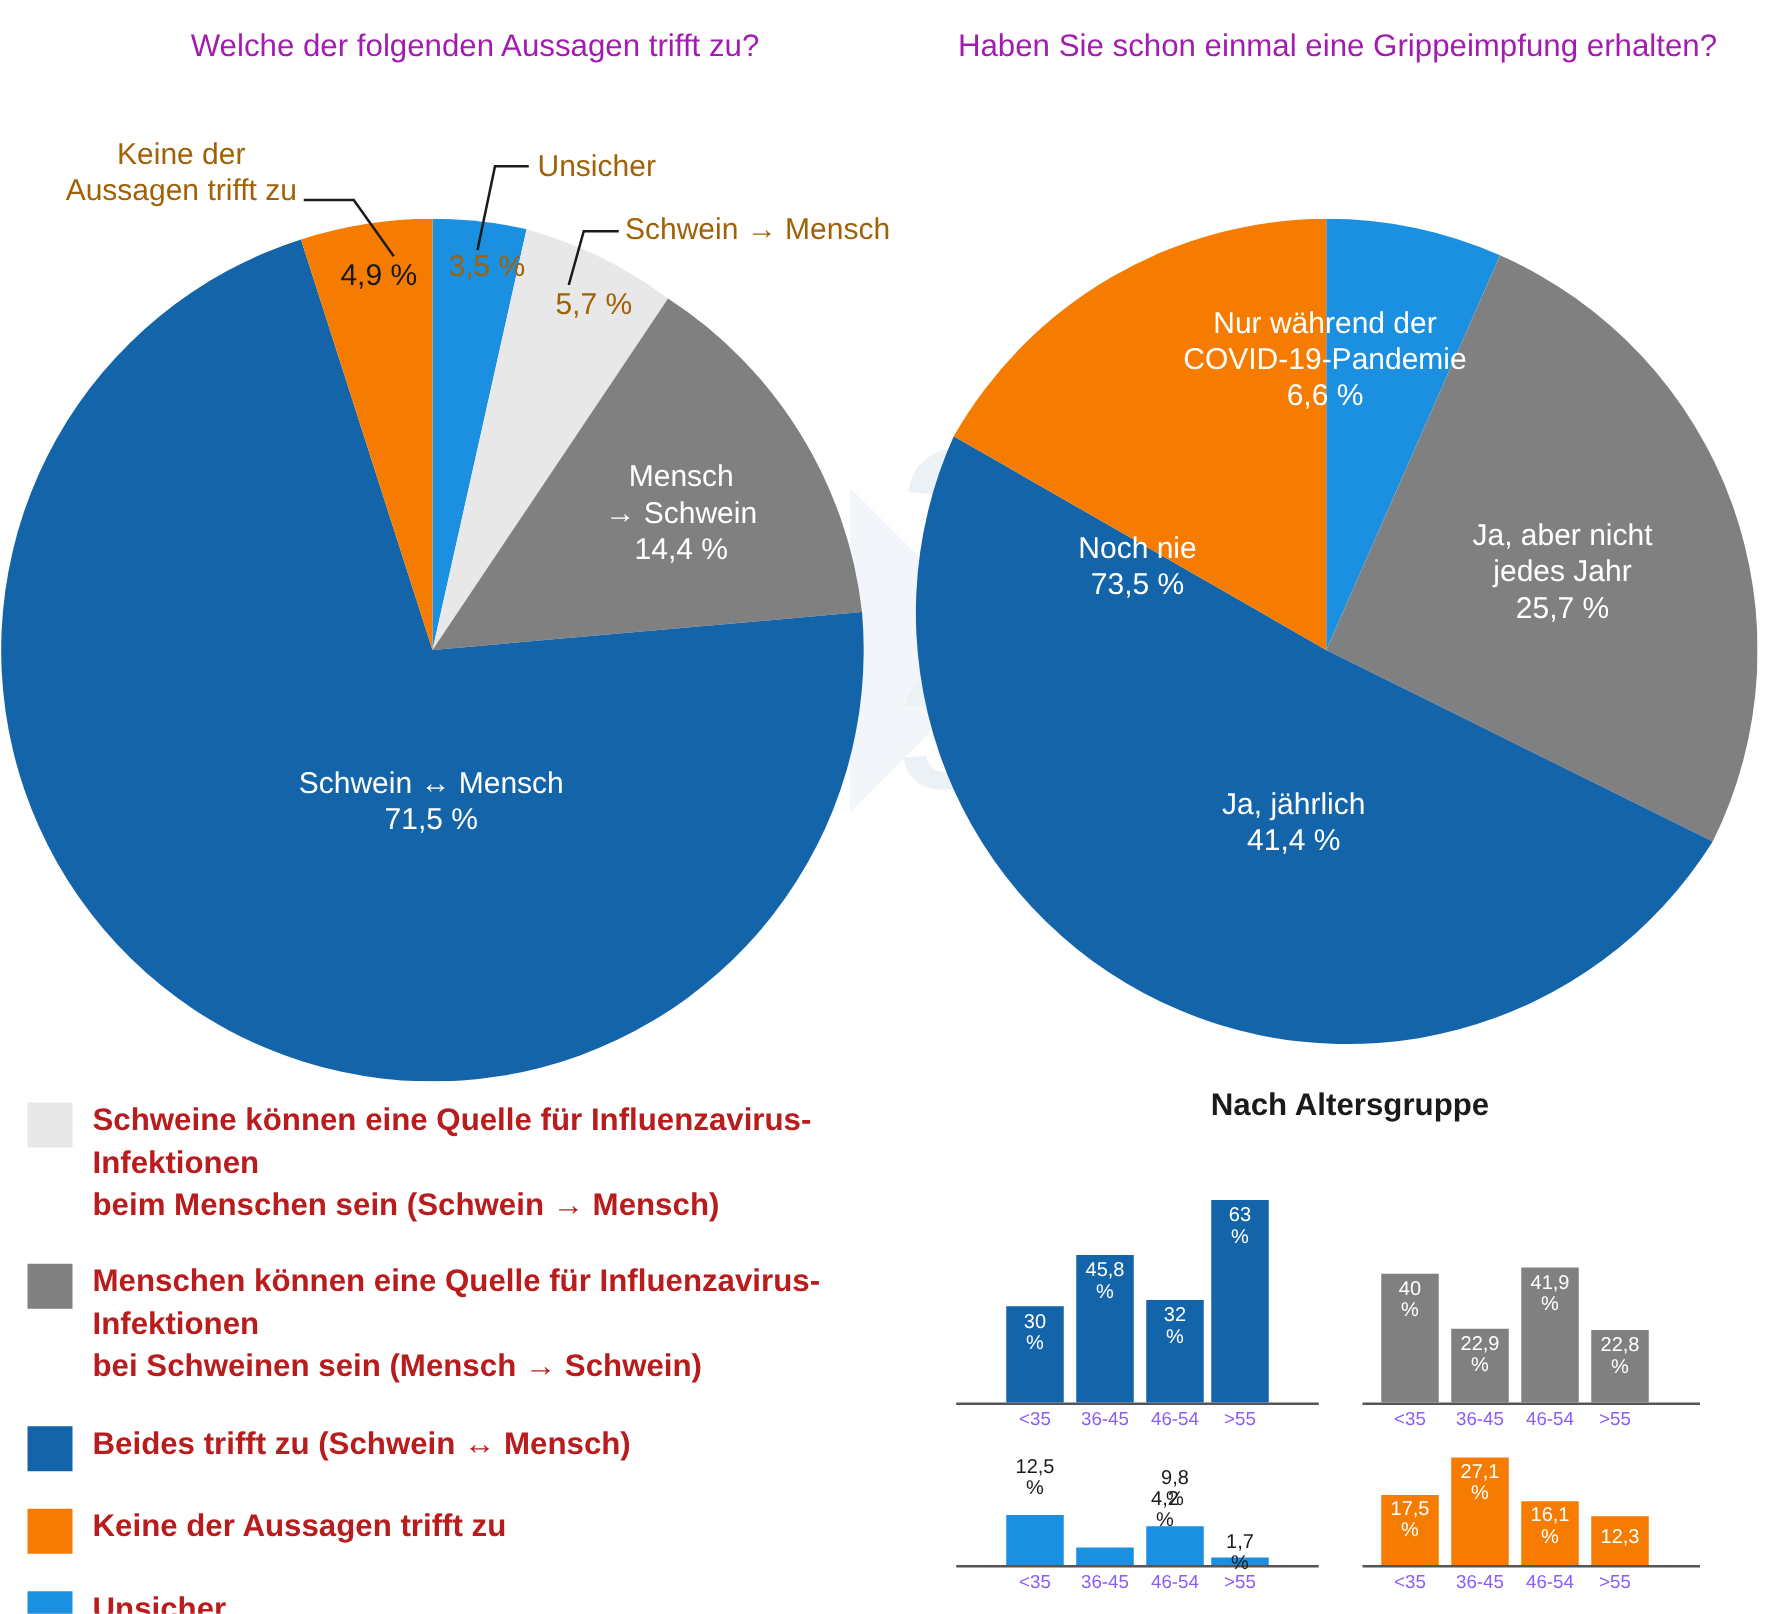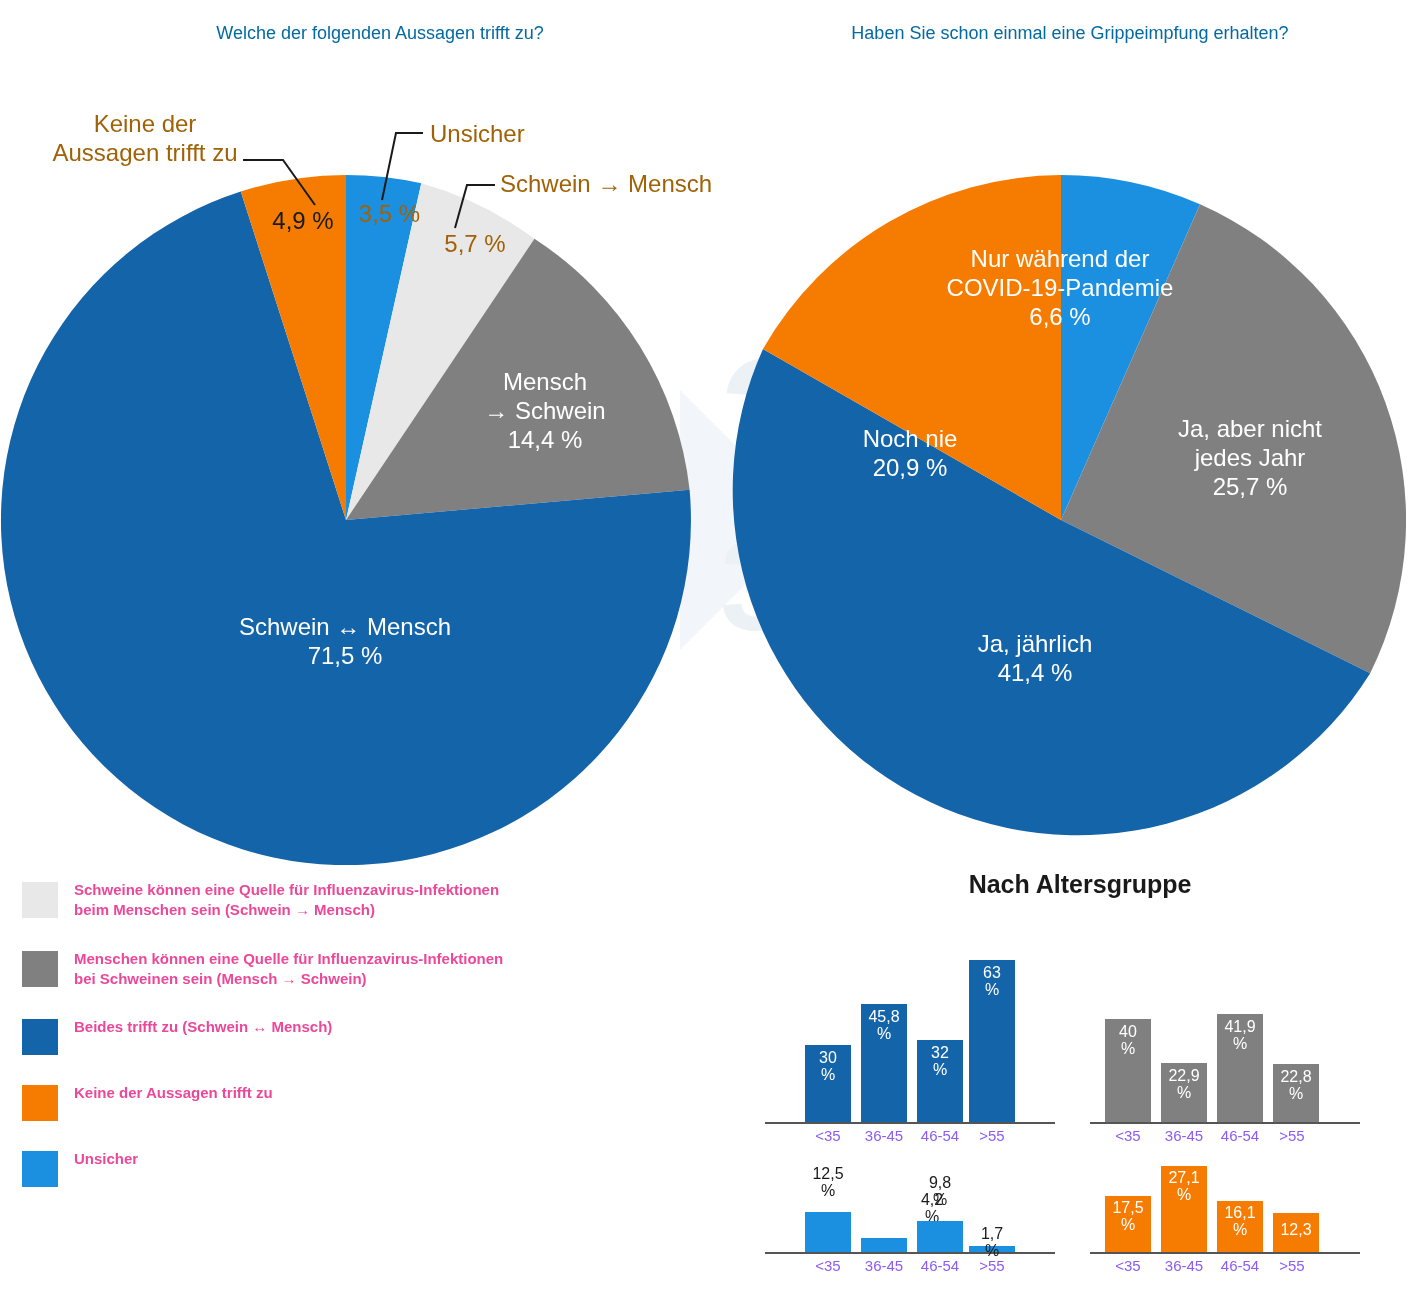--- a/index.html
+++ b/index.html
@@ -11,22 +11,22 @@
     width: 1423px;
     height: 1291px;
     position: relative;
     font-family: "Liberation Sans", sans-serif;
     color: #1a1a1a;
     overflow: hidden;
   }
   .title {
     position: absolute;
     text-align: center;
-    font-size: 18px;
-    color: #0369a1;
+    font-size: 25px;
+    color: #a21caf;
     line-height: 1.25;
   }
   #title-left { left: 30px; top: 22px; width: 700px; }
   #title-right { left: 760px; top: 22px; width: 620px; }
 
   .pie-wrap { position: absolute; }
   .pie-wrap svg { display: block; }
 
   .pie-label {
     position: absolute;
@@ -70,23 +70,23 @@
     margin-bottom: 28px;
   }
   .legend-swatch {
     width: 36px;
     height: 36px;
     flex: 0 0 36px;
     margin-right: 16px;
     margin-top: 2px;
   }
   .legend-text {
-    font-size: 15px;
+    font-size: 25px;
     line-height: 1.35;
-    color: #ec4899;
+    color: #b91c1c;
     white-space: pre-line;
     font-weight: bold;
   }
 
   
   #age-title {
     position: absolute;
     left: 820px;
     top: 870px;
     width: 520px;
@@ -194,21 +194,21 @@
 
 <div class="pie-label white" style="left:905px; top:245px; width:310px;">Nur während der
 COVID-19-Pandemie
 6,6 %</div>
 <div class="pie-label white" style="left:1120px; top:415px; width:260px;">Ja, aber nicht
 jedes Jahr
 25,7 %</div>
 <div class="pie-label white" style="left:905px; top:630px; width:260px;">Ja, jährlich
 41,4 %</div>
 <div class="pie-label white" style="left:800px; top:425px; width:220px;">Noch nie
-20,9 %</div>
+73,5 %</div>
 
 <div id="legend">
   <div class="legend-row">
     <div class="legend-swatch" style="background:#e8e8e8;"></div>
     <div class="legend-text">Schweine können eine Quelle für Influenzavirus-Infektionen
 beim Menschen sein (Schwein → Mensch)</div>
   </div>
   <div class="legend-row">
     <div class="legend-swatch" style="background:#808080;"></div>
     <div class="legend-text">Menschen können eine Quelle für Influenzavirus-Infektionen

